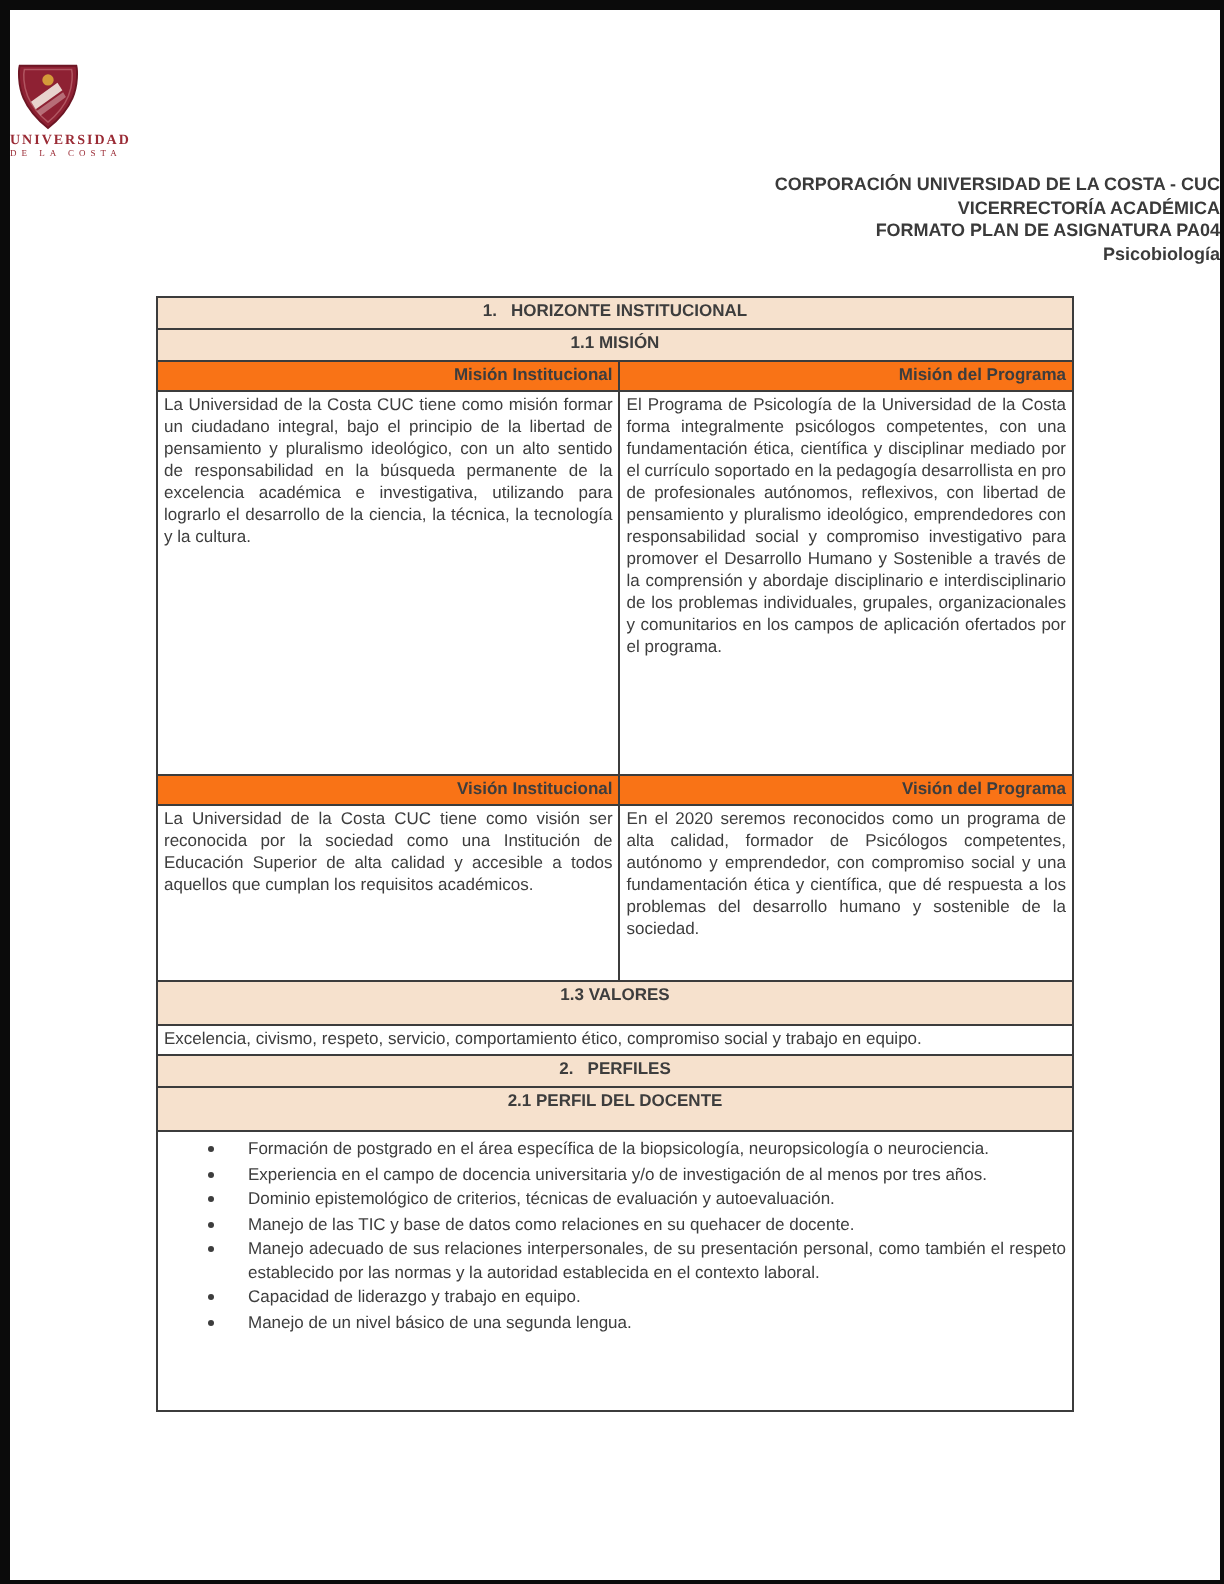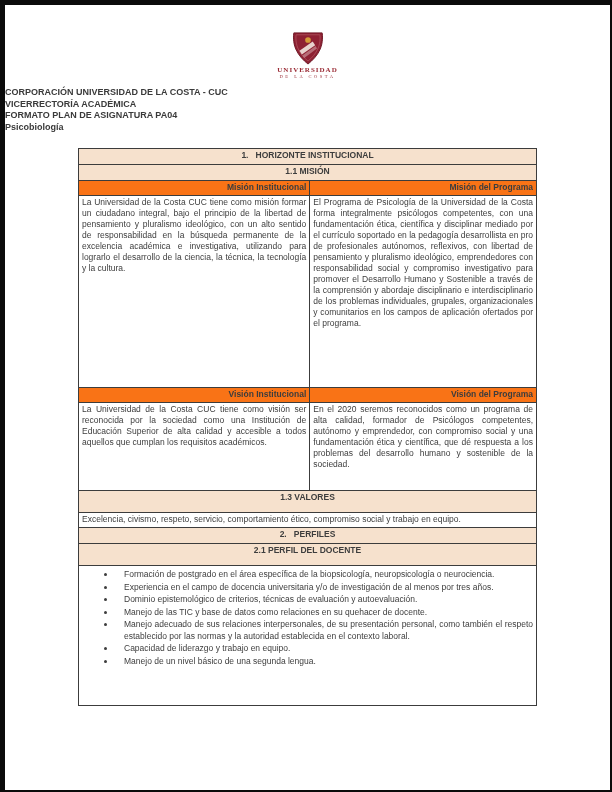--- a/index.html
+++ b/index.html
@@ -8,34 +8,34 @@
     font-family:"Liberation Sans","DejaVu Sans",sans-serif;
     color:#3d3d3d;overflow:hidden;
   }
   .scan-frame{
     position:absolute;inset:0;border-style:solid;border-color:#0b0b0b;
     border-width:5px 2px 2px 5px;pointer-events:none;z-index:5;
   }
   .page{position:absolute;left:5px;top:5px;right:2px;bottom:2px;background:#fff;}
 
   
-  .logo{margin-top:26px;text-align:center;line-height:0;}
+  .logo{margin-top:26px;text-align:left;line-height:0;}
   .logo svg{display:inline-block;}
   .logo-line1{
     font-family:"Liberation Serif","DejaVu Serif",serif;
     font-size:7px;font-weight:bold;color:#9a2b35;letter-spacing:1px;
     line-height:8px;margin-top:1px;
   }
   .logo-line2{
     font-family:"Liberation Serif","DejaVu Serif",serif;
     font-size:4.5px;color:#9a2b35;letter-spacing:2.5px;line-height:6px;
   }
 
   
-  .title-block{margin-top:7px;text-align:left;}
+  .title-block{margin-top:7px;text-align:right;}
   .title-line{font-size:9px;font-weight:bold;line-height:11.5px;color:#3a3a3a;}
 
   
   table.doc{
     border-collapse:collapse;margin:15px auto 0 auto;width:459px;
     table-layout:fixed;
   }
   table.doc td{
     border:1px solid #3c3c3c;vertical-align:top;
     font-size:8.5px;line-height:11px;color:#3d3d3d;

